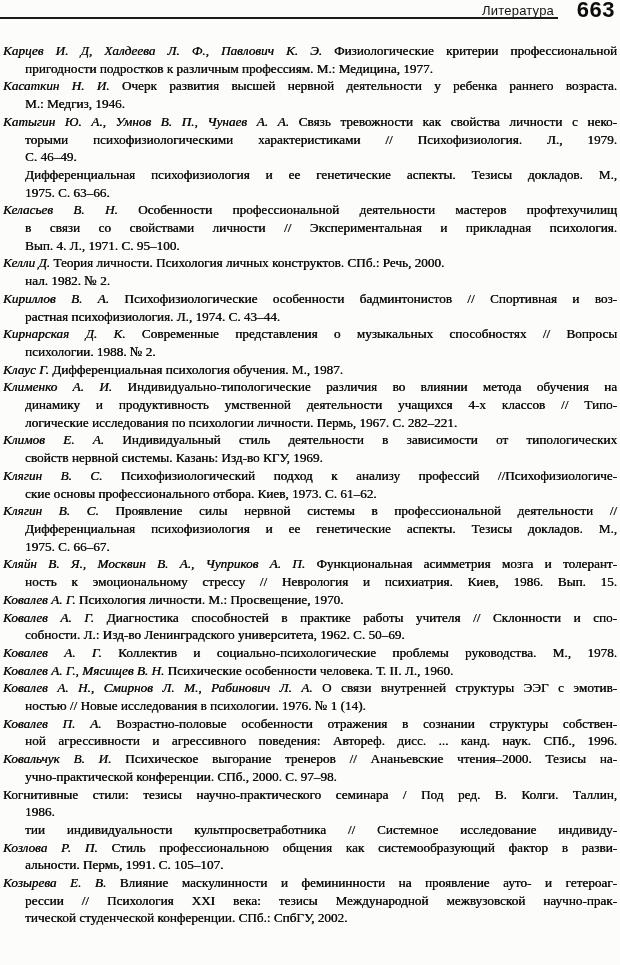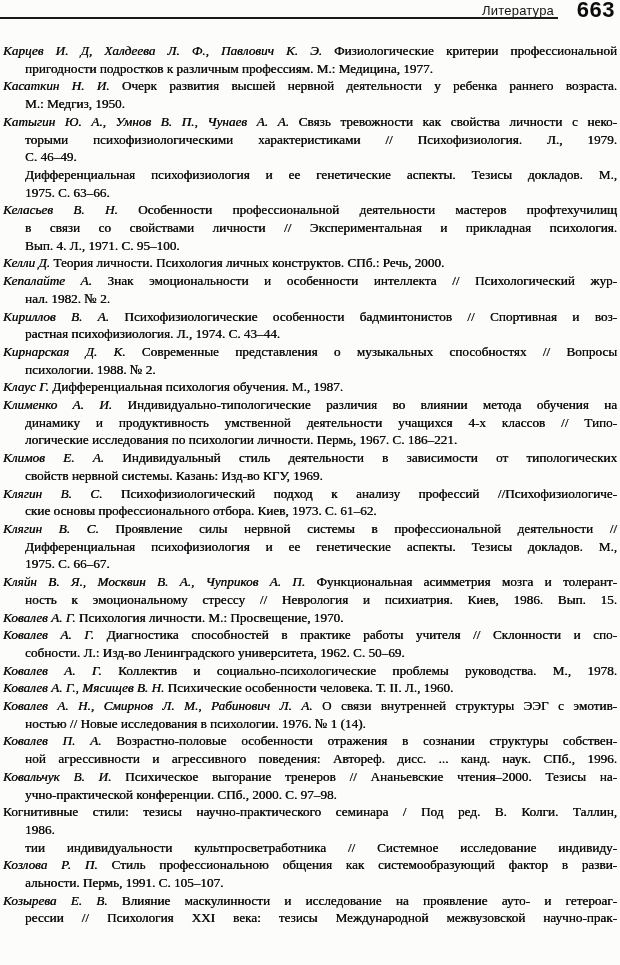--- a/index.html
+++ b/index.html
@@ -59,58 +59,57 @@
     <span class="rh-num">663</span>
     <div class="rh-rule" style="background: rgb(26, 26, 26);"></div>
   </header>
   <main class="bib">
       <div class="entry">
         <div class="line"><span class="au">Карцев И. Д, Халдеева Л. Ф., Павлович К. Э.</span><span class="tx"> Физиологические критерии профессиональной</span></div>
         <div class="line cont unjust"><span class="tx">пригодности подростков к различным профессиям. М.: Медицина, 1977.</span></div>
       </div>
       <div class="entry">
         <div class="line"><span class="au">Касаткин Н. И.</span><span class="tx"> Очерк развития высшей нервной деятельности у ребенка раннего возраста.</span></div>
-        <div class="line cont unjust"><span class="tx">М.: Медгиз, 1950.</span></div>
+        <div class="line cont unjust"><span class="tx">М.: Медгиз, 1946.</span></div>
       </div>
       <div class="entry">
         <div class="line"><span class="au">Катыгин Ю. А., Умнов В. П., Чунаев А. А.</span><span class="tx"> Связь тревожности как свойства личности с неко-</span></div>
         <div class="line cont"><span class="tx">торыми психофизиологическими характеристиками // Психофизиология. Л., 1979.</span></div>
         <div class="line cont unjust"><span class="tx">С. 46–49.</span></div>
       </div>
       <div class="entry">
         <div class="line cont"><span class="tx">Дифференциальная психофизиология и ее генетические аспекты. Тезисы докладов. М.,</span></div>
         <div class="line cont unjust"><span class="tx">1975. С. 63–66.</span></div>
       </div>
       <div class="entry">
         <div class="line"><span class="au">Келасьев В. Н.</span><span class="tx"> Особенности профессиональной деятельности мастеров профтехучилищ</span></div>
         <div class="line cont"><span class="tx">в связи со свойствами личности // Экспериментальная и прикладная психология.</span></div>
         <div class="line cont unjust"><span class="tx">Вып. 4. Л., 1971. С. 95–100.</span></div>
       </div>
       <div class="entry">
         <div class="line unjust"><span class="au">Келли Д.</span><span class="tx"> Теория личности. Психология личных конструктов. СПб.: Речь, 2000.</span></div>
       </div>
       <div class="entry">
-        <div class="line"><span class="au">Кепалайте А.</span><span class="tx"> Знак эмоциональности и особенности интеллекта // Психологический жур-</span></div>
         <div class="line cont unjust"><span class="tx">нал. 1982. № 2.</span></div>
       </div>
       <div class="entry">
         <div class="line"><span class="au">Кириллов В. А.</span><span class="tx"> Психофизиологические особенности бадминтонистов // Спортивная и воз-</span></div>
         <div class="line cont unjust"><span class="tx">растная психофизиология. Л., 1974. С. 43–44.</span></div>
       </div>
       <div class="entry">
         <div class="line"><span class="au">Кирнарская Д. К.</span><span class="tx"> Современные представления о музыкальных способностях // Вопросы</span></div>
         <div class="line cont unjust"><span class="tx">психологии. 1988. № 2.</span></div>
       </div>
       <div class="entry">
         <div class="line unjust"><span class="au">Клаус Г.</span><span class="tx"> Дифференциальная психология обучения. М., 1987.</span></div>
       </div>
       <div class="entry">
         <div class="line"><span class="au">Клименко А. И.</span><span class="tx"> Индивидуально-типологические различия во влиянии метода обучения на</span></div>
         <div class="line cont"><span class="tx">динамику и продуктивность умственной деятельности учащихся 4-х классов // Типо-</span></div>
-        <div class="line cont unjust"><span class="tx">логические исследования по психологии личности. Пермь, 1967. С. 186–221.</span></div>
+        <div class="line cont unjust"><span class="tx">логические исследования по психологии личности. Пермь, 1967. С. 282–221.</span></div>
       </div>
       <div class="entry">
         <div class="line"><span class="au">Климов Е. А.</span><span class="tx"> Индивидуальный стиль деятельности в зависимости от типологических</span></div>
         <div class="line cont unjust"><span class="tx">свойств нервной системы. Казань: Изд-во КГУ, 1969.</span></div>
       </div>
       <div class="entry">
         <div class="line"><span class="au">Клягин В. С.</span><span class="tx"> Психофизиологический подход к анализу профессий //Психофизиологиче-</span></div>
         <div class="line cont unjust"><span class="tx">ские основы профессионального отбора. Киев, 1973. С. 61–62.</span></div>
       </div>
       <div class="entry">
@@ -150,17 +149,18 @@
       <div class="entry">
         <div class="line"><span class="tx">Когнитивные стили: тезисы научно-практического семинара / Под ред. В. Колги. Таллин,</span></div>
         <div class="line cont unjust"><span class="tx">1986.</span></div>
       </div>
       <div class="entry">
         <div class="line cont"><span class="tx">тии индивидуальности культпросветработника // Системное исследование индивиду-</span></div>
         <div class="line"><span class="au">Козлова Р. П.</span><span class="tx"> Стиль профессиональною общения как системообразующий фактор в разви-</span></div>
         <div class="line cont unjust"><span class="tx">альности. Пермь, 1991. С. 105–107.</span></div>
       </div>
       <div class="entry">
-        <div class="line"><span class="au">Козырева Е. В.</span><span class="tx"> Влияние маскулинности и исследование на проявление ауто- и гетероаг-</span></div>
+        <div class="line"><span class="au">Козырева Е. В.</span><span class="tx"> Влияние маскулинности и фемининности на проявление ауто- и гетероаг-</span></div>
         <div class="line cont"><span class="tx">рессии // Психология XXI века: тезисы Международной межвузовской научно-прак-</span></div>
+        <div class="line cont unjust"><span class="tx">тической студенческой конференции. СПб.: СпбГУ, 2002.</span></div>
       </div>
     </main>
 </div>
 
 </body></html>

